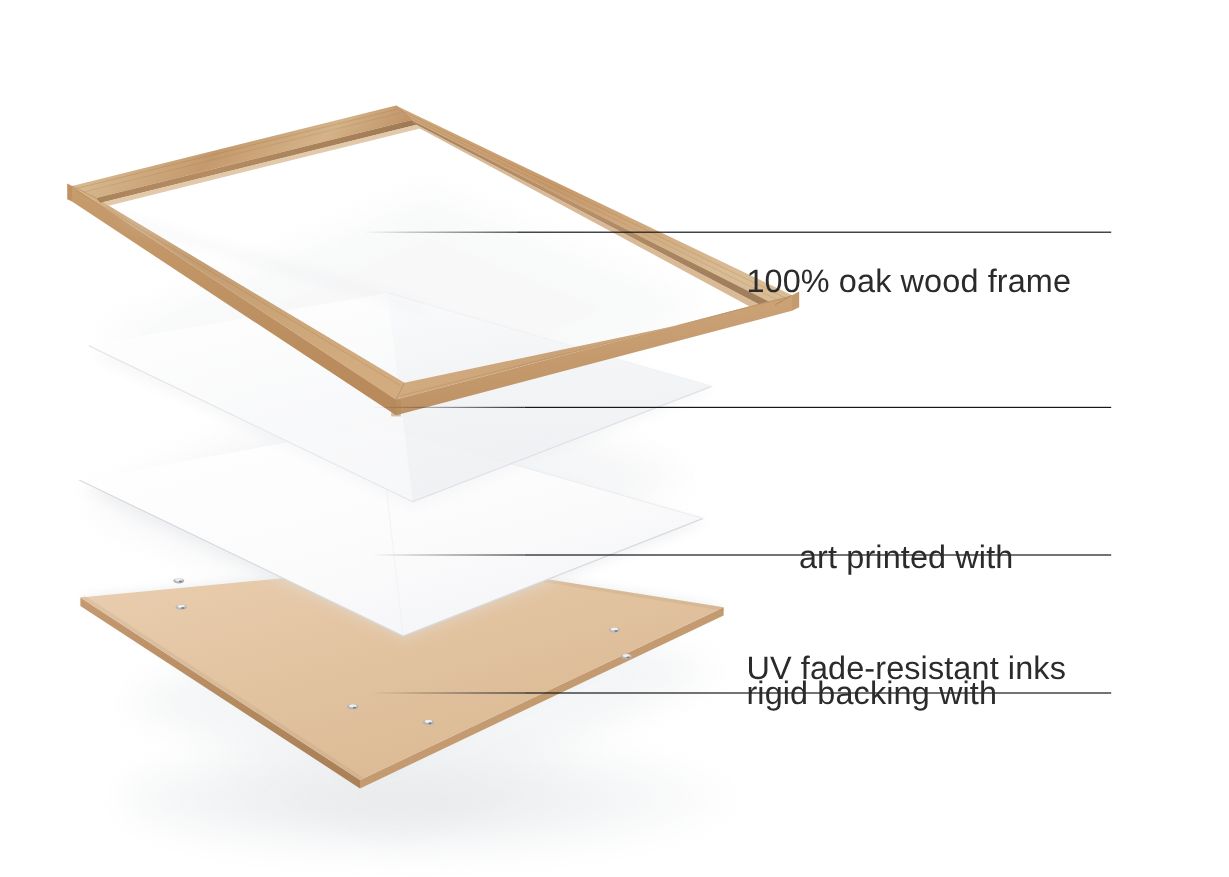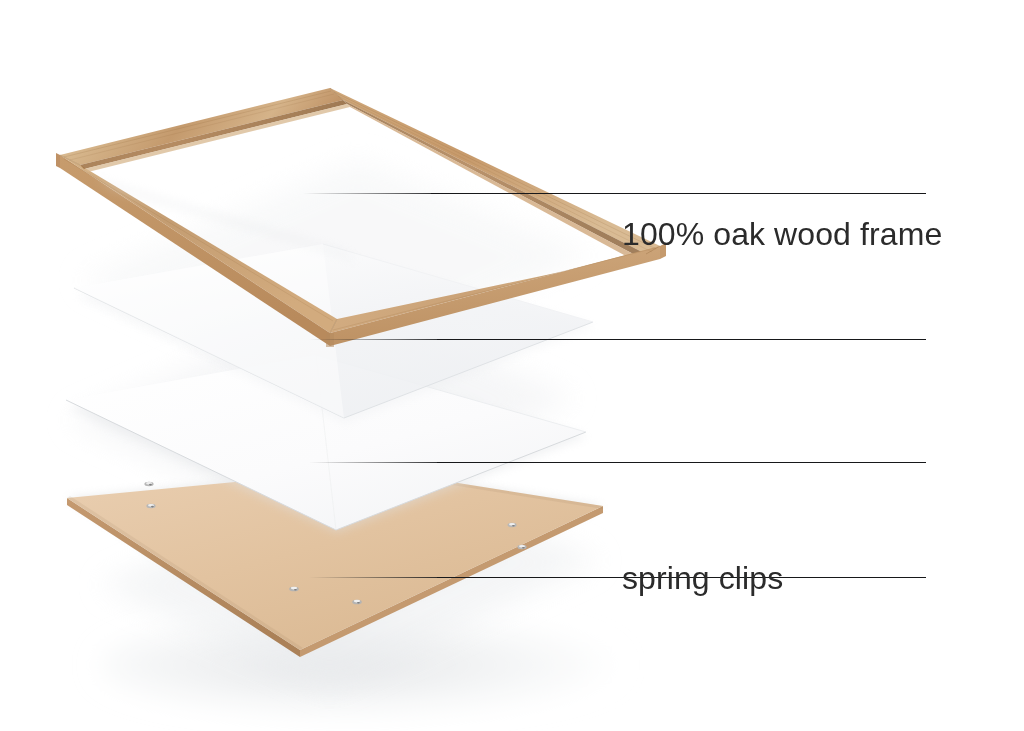--- a/index.html
+++ b/index.html
@@ -22,21 +22,21 @@
     position: absolute;
     left: 0;
     top: 0;
     width: 1024px;
     height: 731px;
     display: block;
   }
   .callout-label {
     position: absolute;
     font-family: "Liberation Sans", sans-serif;
-    font-size: 32px;
+    font-size: 27px;
     font-weight: 400;
     line-height: 31px;
     letter-spacing: 0.1px;
     color: #2b2b2b;
     white-space: pre;
     text-align: center;
   }
   .callout-line {
     position: absolute;
     height: 1px;
@@ -250,18 +250,22 @@
   <div class="callout-line" style="left:431px; top:193px; width:495px;"></div>
   <div class="callout-line" style="left:437px; top:339px; width:489px;"></div>
   <div class="callout-line" style="left:437px; top:462px; width:489px;"></div>
   <div class="callout-line" style="left:437px; top:577px; width:489px;"></div>
 
   <div class="callout-label" style="left:622px; top:157px;">
     <div>100% oak wood frame</div>
   </div>
 
 
+  <div class="callout-label" style="left:622px; top:387px;">
+    <div>art printed with</div>
+    <div>UV fade-resistant inks</div>
+  </div>
 
   <div class="callout-label" style="left:622px; top:501px;">
-    <div>spring clips</div>
+    <div>rigid backing with</div>
   </div>
 
 </div>
 
 </body></html>

